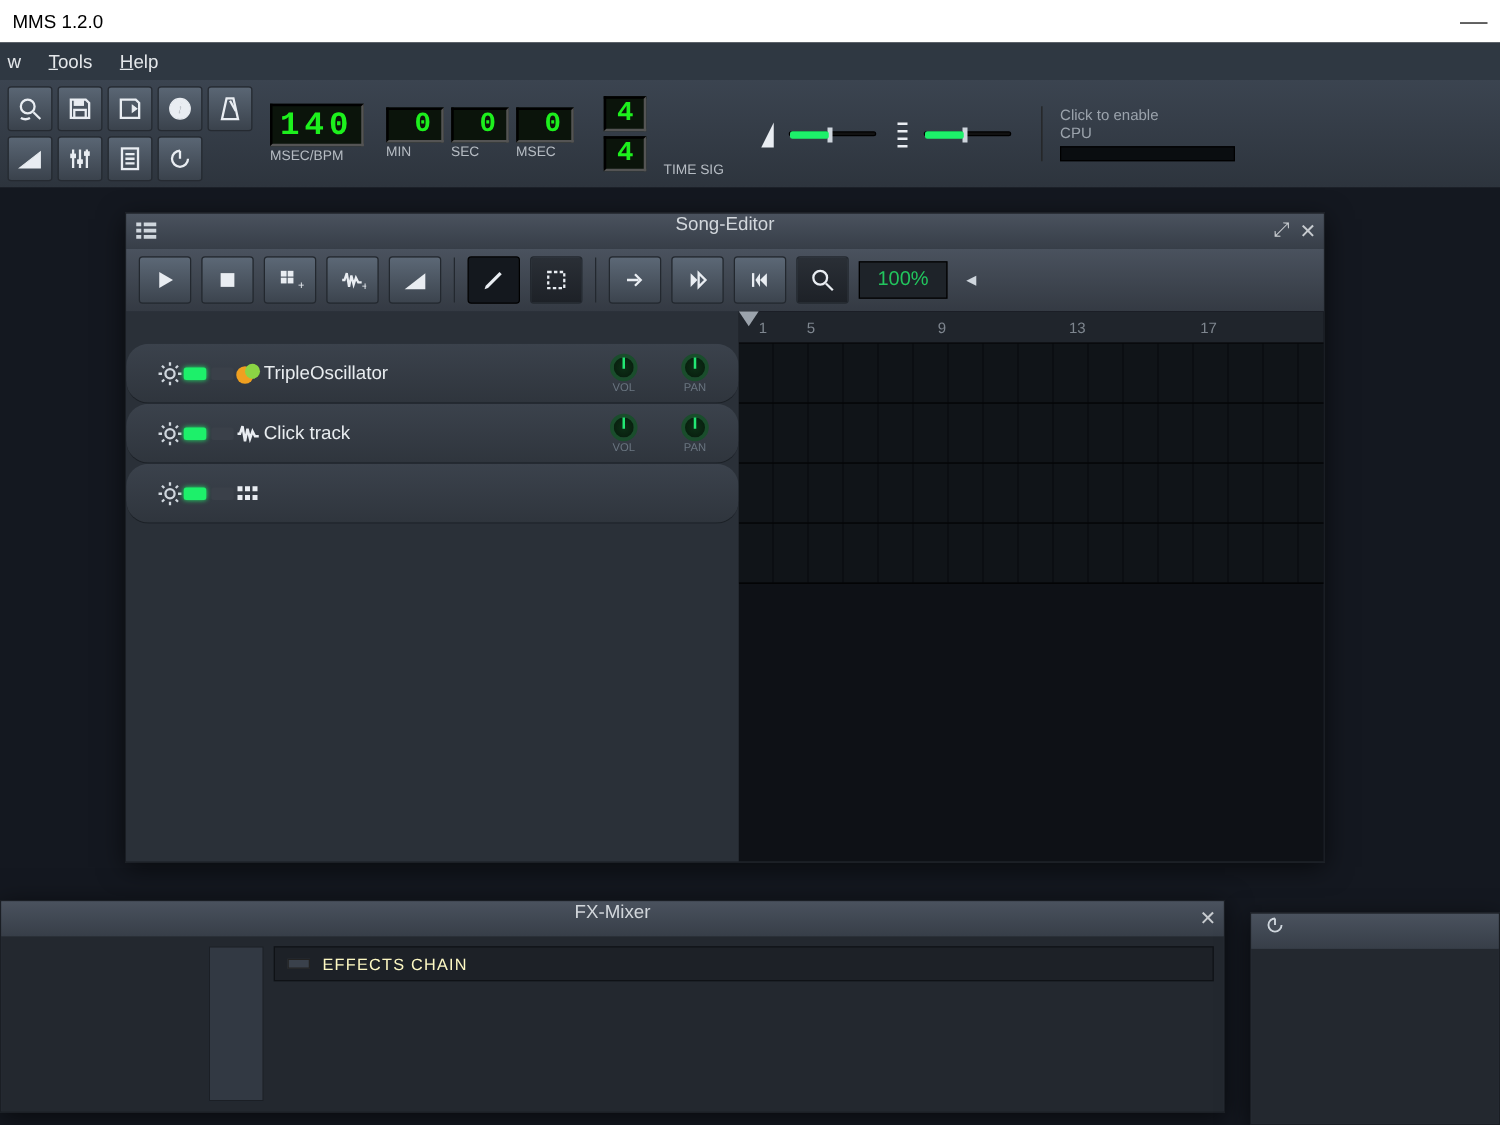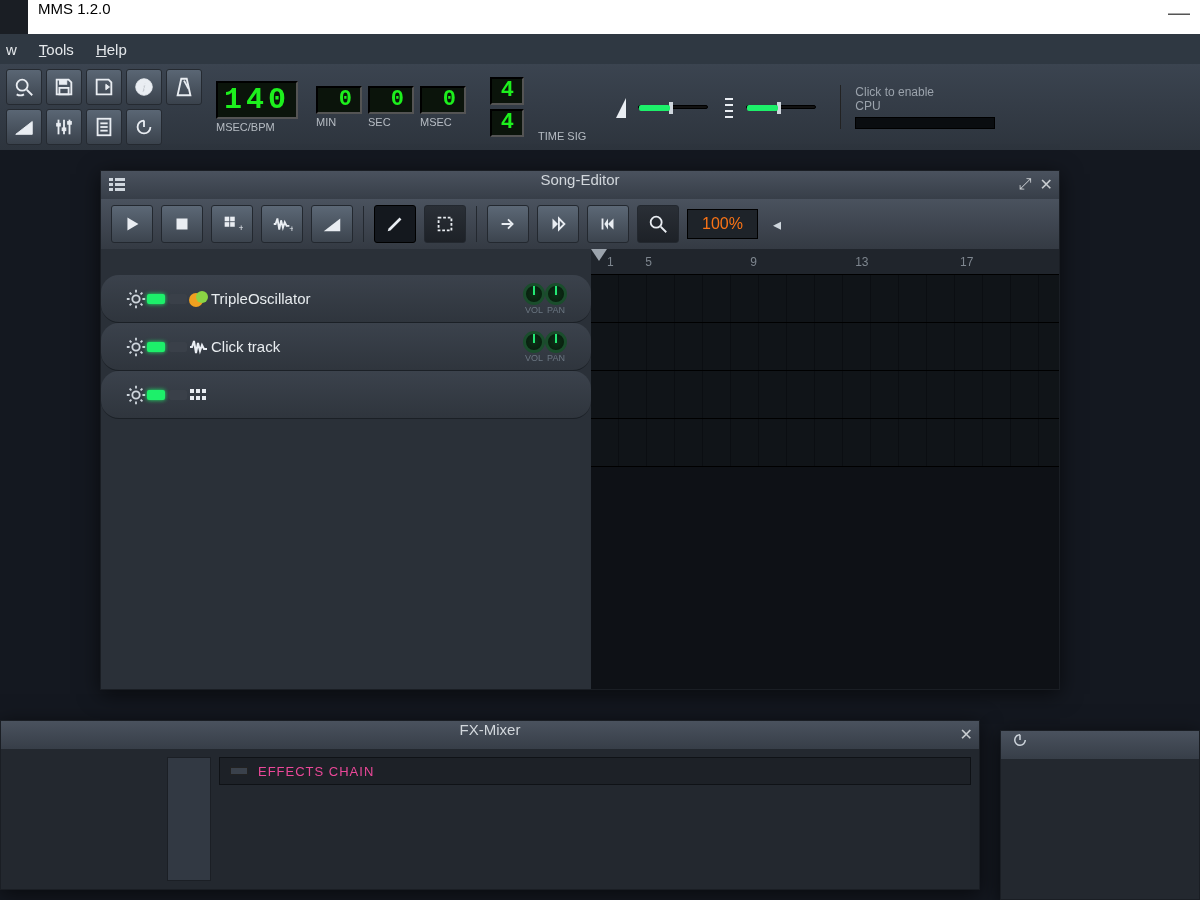--- a/index.html
+++ b/index.html
@@ -1,32 +1,32 @@
 <!DOCTYPE html>
 <html><head>
 <meta charset="utf-8">
 <style>
   * { box-sizing: border-box; margin: 0; padding: 0; font-family: "Segoe UI", Arial, sans-serif; }
   body { width:1200px; height:900px; background:#1a1e24; overflow:hidden; color:#c8ccd0; }
   
-  .win-title { height:34px; background:#fff; color:#000; display:flex; padding:0 10px; font-size:15px; justify-content:space-between;margin-left:28px;}
+  .win-title { height:34px; background:#fff; color:#000; display:flex; align-items:center; padding:0 10px; font-size:15px; justify-content:space-between;}
   .win-title .minbtn { font-size:22px; color:#555;}
   
   .menubar { height:30px; background:#2f3842; display:flex; align-items:center; padding:0 6px; font-size:15px; color:#e4e7ea;}
   .menubar span { margin-right:22px; cursor:default;}
   .menubar .mn u { text-decoration:underline;}
   
   .maintoolbar { background:linear-gradient(#3b4450,#2d343d); height:86px; display:flex; align-items:center; padding:0 6px; gap:14px;}
   .btnrow {display:flex; flex-direction:column; gap:4px;}
   .btnrow .r {display:flex; gap:4px;}
   .tbtn { width:36px;height:36px;background:linear-gradient(#5a6674,#3a424c);border:1px solid #252a31;border-radius:3px;display:flex;align-items:center;justify-content:center;color:#e9edf2;}
   .tbtn svg{width:22px;height:22px;fill:#e9edf2;stroke:#e9edf2;}
   
   .lcdgroup{display:flex;flex-direction:column;align-items:flex-start;}
-  .lcd{background:#0b140b;border:2px inset #000;padding:2px 6px;font-family:"Consolas","Courier New",monospace;font-weight:bold;color:#1df01d;font-size:30px;letter-spacing:4px;line-height:1;display:inline-block;text-align:right;}
+  .lcd{background:#0b140b;border:2px inset #000;padding:2px 6px;font-family:"Consolas","Courier New",monospace;font-weight:bold;color:#1df01d;font-size:26px;letter-spacing:4px;line-height:1;display:inline-block;text-align:right;}
   .lcd.small{font-size:22px;padding:1px 4px;}
   .lcdcap{font-size:11px;color:#b6bcc3;letter-spacing:0;margin-top:2px;}
   .lcdrow{display:flex;gap:6px;align-items:flex-end;}
   .tsrow{display:flex;flex-direction:column;gap:4px;align-items:center;}
   
   .sliderwrap{display:flex;align-items:center;gap:10px;}
   .slidericon{width:14px;height:26px;color:#e9edf2;}
   .hslider{width:70px;height:4px;background:#111;border:1px solid #000;position:relative;border-radius:2px;}
   .hslider::after{content:"";position:absolute;left:0;top:-1px;height:6px;width:45%;background:#1df06a;border-radius:2px;}
   .hslider .thumb{position:absolute;left:44%;top:-4px;width:4px;height:12px;background:#cfd6dd;}
@@ -40,50 +40,50 @@
   .subwin-titlebar .ticon{position:absolute;left:6px;top:4px;width:20px;height:20px;}
   .subwin-titlebar .tctrls{position:absolute;right:6px;top:4px;display:flex;gap:8px;color:#c8ccd0;font-size:16px;}
   
   #songeditor{left:100px;top:20px;width:960px;height:520px;}
   .se-toolbar{height:50px;background:linear-gradient(#4a525e,#343a43);display:flex;align-items:center;gap:8px;padding:0 10px;}
   .sebtn{width:42px;height:38px;background:linear-gradient(#5c6876,#3c444e);border:1px solid #23282f;border-radius:3px;display:flex;align-items:center;justify-content:center;color:#e9edf2;}
   .sebtn svg{width:22px;height:22px;fill:#e9edf2;}
   .sebtn.dark{ background:linear-gradient(#2a2f36,#1d2127);}
   .sebtn.active{background:#14181e;border-color:#000;}
   .sep{width:1px;height:36px;background:#23282f;margin:0 2px;}
-  .zoombox{background:#1e2329;border:1px solid #000;color:#f97316;padding:5px 14px;font-size:16px;}
+  .zoombox{background:#1e2329;border:1px solid #000;color:#22c55e;padding:5px 14px;font-size:16px;}
   .zoomarrow{width:22px;text-align:center;font-size:16px;color:#cfd6dd;}
   
   .se-body{display:flex;height:calc(100% - 78px);}
   .trackhead{width:490px;background:#2a3038;}
   .timeline-area{flex:1;background:#0e1116;position:relative;overflow:hidden;}
   .ruler{height:26px;background:#20252c;color:#7e868f;font-size:12px;display:flex;align-items:center;border-bottom:1px solid #000;}
   .ruler span{display:inline-block;width:110px;padding-left:6px;}
   .ruler .cursor{position:absolute;left:0;top:0;width:0;height:0;border-left:8px solid transparent;border-right:8px solid transparent;border-top:12px solid #9ba3ac;}
   .gridrows{position:relative;}
   .gridrow{height:48px;border-bottom:1px solid #000;background:repeating-linear-gradient(90deg,#101418 0,#101418 27px,#0b0e12 27px,#0b0e12 28px);}
   
   .track{height:48px;display:flex;align-items:center;border-bottom:1px solid #1b2026;gap:0;padding:0 24px;background:linear-gradient(#3b424c,#2f353d);border-radius:18px;}
   .gearic{width:22px;height:22px;}
   .gearic svg{width:22px;height:22px;fill:none;stroke:#cfd6dd;stroke-width:2;}
   .muteblk{display:flex;gap:4px;}
   .mute{width:18px;height:10px;border-radius:2px;}
   .mute.on{background:#1df06a;box-shadow:0 0 4px #1df06a;}
   .mute.off{background:#3a4049;}
   .tricon{width:24px;height:24px;display:flex;align-items:center;justify-content:center;}
   .trname{flex:1;color:#e8ecef;font-size:15px;}
-  .knobcol{display:flex;flex-direction:column;align-items:center;font-size:9px;color:#6a7580;gap:0;}
+  .knobcol{display:flex;flex-direction:column;align-items:center;font-size:9px;color:#6a7580;gap:0;margin-left:35px;}
   .knob{width:22px;height:22px;border-radius:50%;border:3px solid #1a4d2c;background:radial-gradient(circle at 50% 50%,#0d3017,#071a0c);position:relative;}
   .knob::after{content:"";position:absolute;left:50%;top:0;width:2px;height:9px;background:#23e874;transform-origin:bottom;transform:translateX(-50%);}
   
   #fxmixer{left:0;bottom:10px;width:980px;height:170px;}
   .fx-body{display:flex;height:calc(100% - 28px);background:#23282f;padding:8px;gap:8px;}
   .fxslot{width:44px;background:#323943;border:1px solid #1b1f25;}
   .fxchain{flex:1;}
-  .fxchain-head{background:#1d2127;border:1px solid #0f1216;height:28px;display:flex;align-items:center;gap:10px;padding:0 10px;color:#ec4899;font-size:13px;letter-spacing:1px;}
+  .fxchain-head{background:#1d2127;border:1px solid #0f1216;height:28px;display:flex;align-items:center;gap:10px;padding:0 10px;color:#fef9c3;font-size:13px;letter-spacing:1px;}
   .fxchain-led{width:18px;height:8px;background:#3a414b;border:1px solid #222;}
   
   #ctrlpanel{right:0;bottom:0;width:200px;height:170px;}
   #ctrlpanel .subwin-titlebar{justify-content:flex-start;padding-left:10px;}
 </style>
 </head>
 <body>
 
 <div class="win-title">
   <span>MMS 1.2.0</span>

